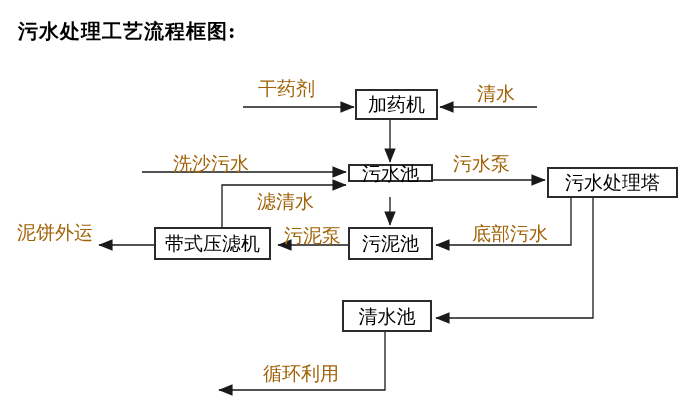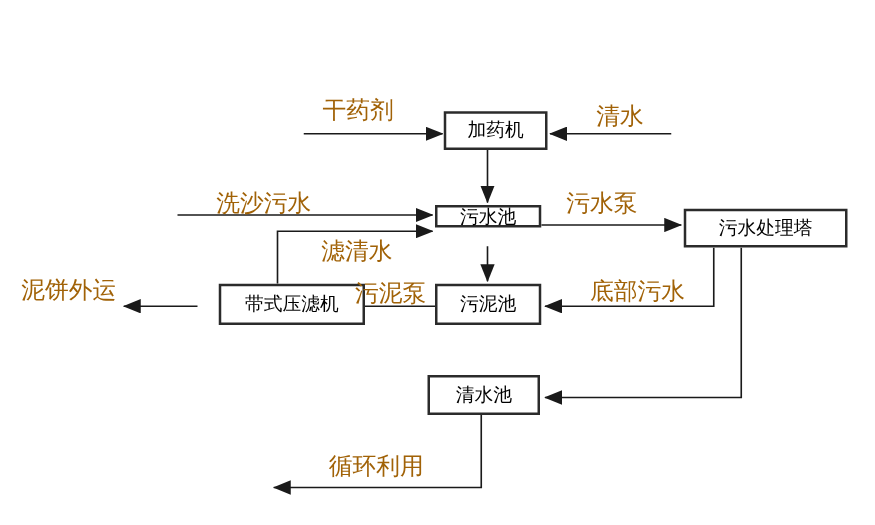--- a/index.html
+++ b/index.html
@@ -10,35 +10,36 @@
   }
   .title{
     position:absolute;left:18px;top:18px;
     font-size:20px;font-weight:bold;letter-spacing:1px;
     font-family:"DejaVu Serif","Liberation Serif",serif;
   }
   .node{
     position:absolute;box-sizing:border-box;
     background:#fff;border:2px solid #2b2b2b;
     display:flex;align-items:center;justify-content:center;
-    font-size:15px;line-height:1;white-space:nowrap;
+    font-size:19px;line-height:1;white-space:nowrap;
     z-index:2;
   }
   .edge-label{
     position:absolute;font-size:19px;line-height:1;white-space:nowrap;
     z-index:3;color:#a16207;
   }
   svg.wires{position:absolute;left:0;top:0;z-index:1;}
   svg.wires path{stroke:#1a1a1a;stroke-width:1.3;fill:none;}
 </style>
 </head>
 <body>
 
 <div class="canvas">
 
+  <div class="title">污水处理工艺流程框图:</div>
 
   <svg class="wires" width="700" height="420" viewBox="0 0 700 420">
     <defs>
       <marker id="arr" viewBox="0 0 10 8" refX="9.5" refY="4" markerWidth="11" markerHeight="8.8" orient="auto">
         <path d="M0,0 L10,4 L0,8 Z" style="fill:#1a1a1a;stroke:none"></path>
       </marker>
     </defs>
     <path d="M243,107 H354" marker-end="url(#arr)"></path>
     <path d="M537,107 H440" marker-end="url(#arr)"></path>
     <path d="M390,120 V162" marker-end="url(#arr)"></path>
@@ -50,21 +51,21 @@
     <path d="M348,245 H278" marker-end="url(#arr)"></path>
     <path d="M158,245 H99" marker-end="url(#arr)"></path>
     <path d="M593,198 V318 H436" marker-end="url(#arr)"></path>
     <path d="M385,332 V390 H219" marker-end="url(#arr)"></path>
   </svg>
 
   <div class="node" style="left:355px;top:89px;width:83px;height:31px;">加药机</div>
   <div class="node" style="left:348px;top:164px;width:85px;height:18px;">污水池</div>
   <div class="node" style="left:348px;top:227px;width:85px;height:33px;">污泥池</div>
   <div class="node" style="left:547px;top:167px;width:131px;height:31px;">污水处理塔</div>
-  <div class="node" style="left:175px;top:227px;width:117px;height:33px;">带式压滤机</div>
+  <div class="node" style="left:154px;top:227px;width:117px;height:33px;">带式压滤机</div>
   <div class="node" style="left:342px;top:300px;width:90px;height:32px;">清水池</div>
 
   <div class="edge-label" style="left:258px;top:79px;">干药剂</div>
   <div class="edge-label" style="left:477px;top:84px;">清水</div>
   <div class="edge-label" style="left:173px;top:154px;">洗沙污水</div>
   <div class="edge-label" style="left:453px;top:154px;">污水泵</div>
   <div class="edge-label" style="left:257px;top:192px;">滤清水</div>
   <div class="edge-label" style="left:284px;top:226px;">污泥泵</div>
   <div class="edge-label" style="left:472px;top:224px;">底部污水</div>
   <div class="edge-label" style="left:263px;top:364px;">循环利用</div>

